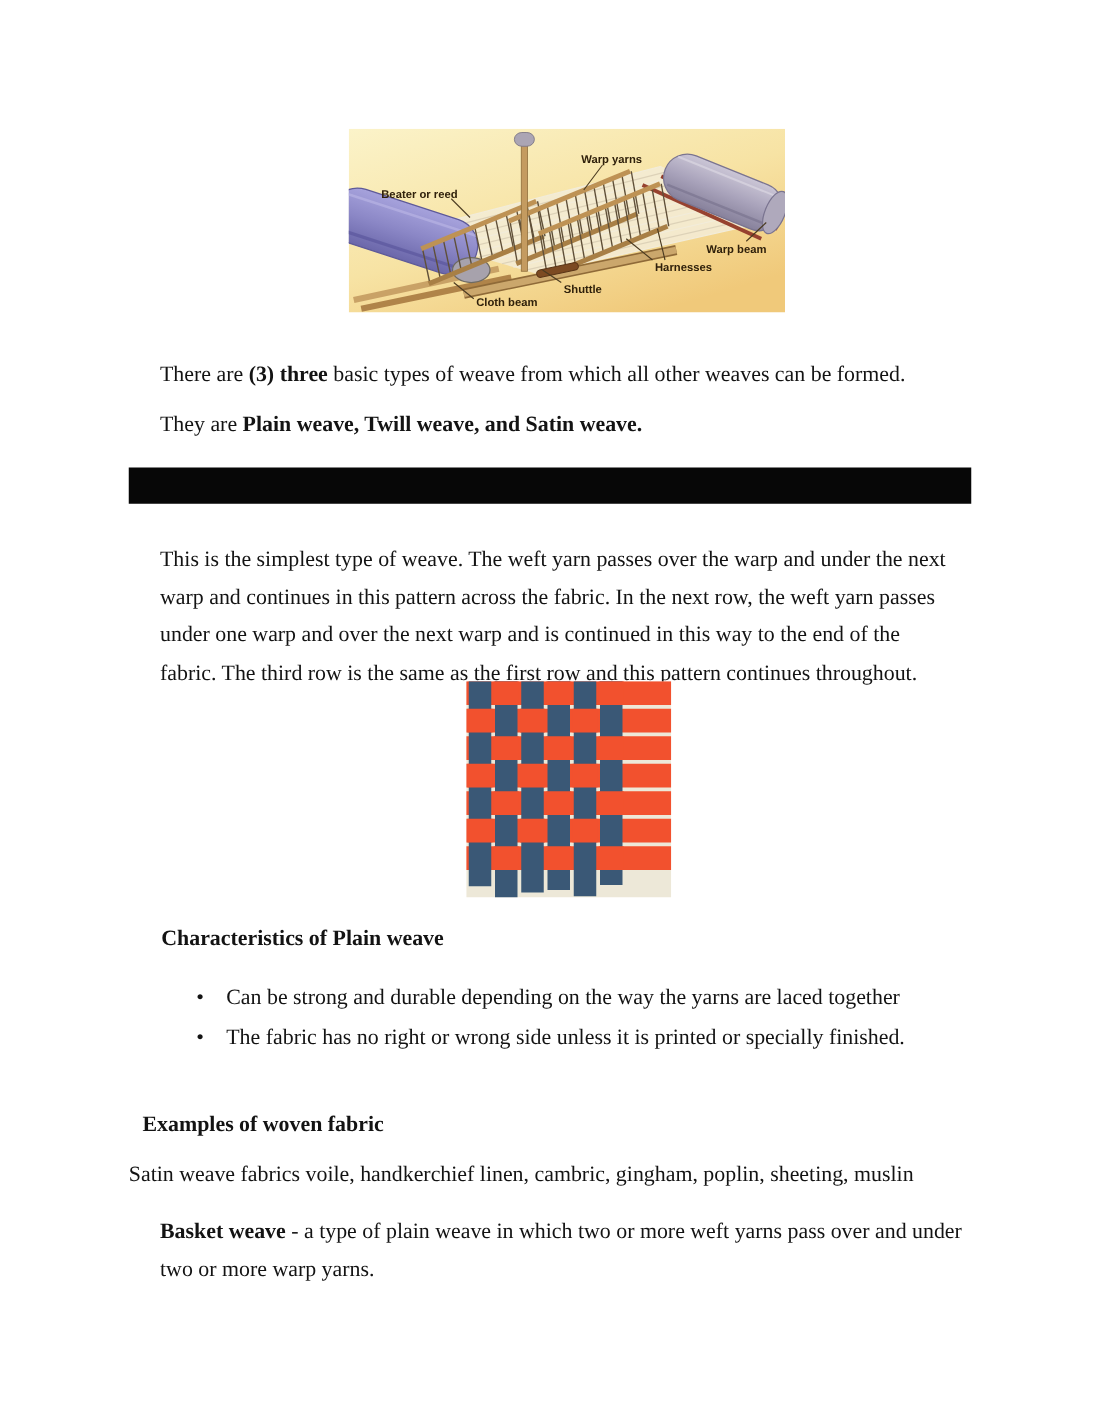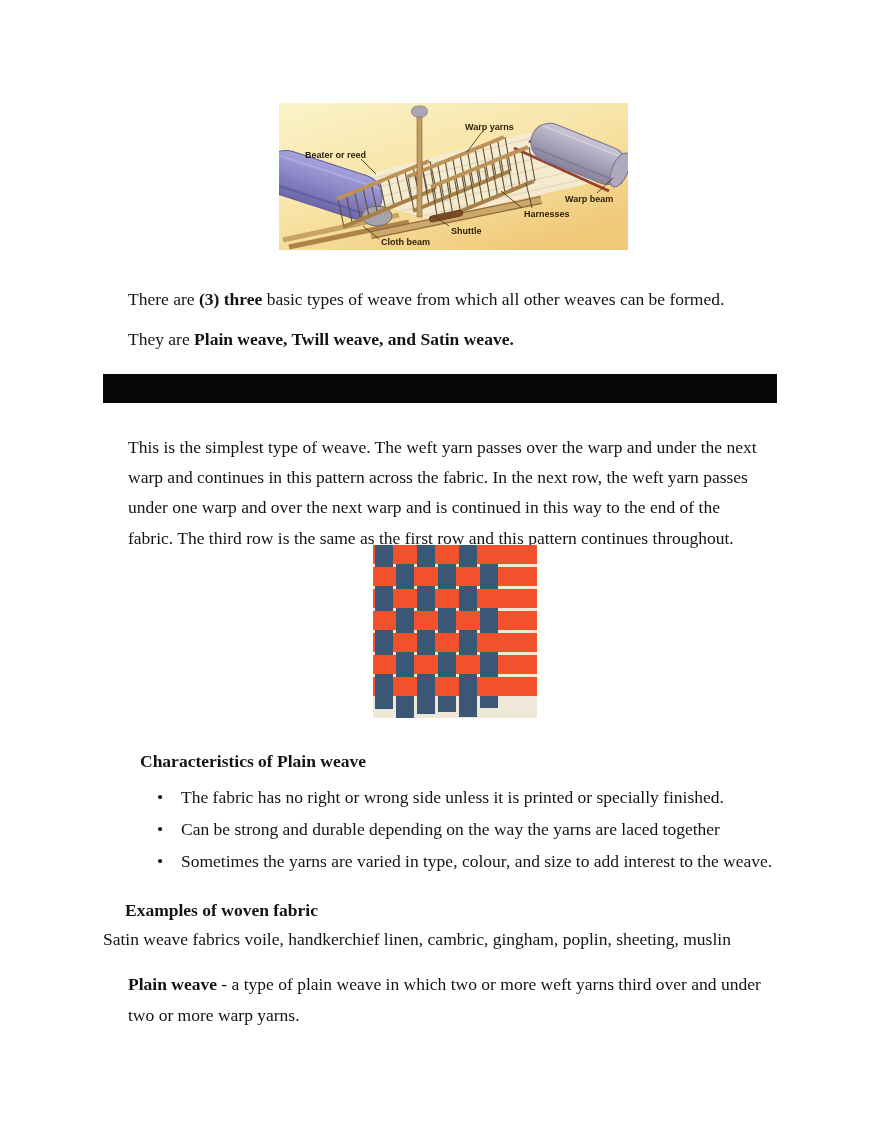--- a/index.html
+++ b/index.html
@@ -8,21 +8,21 @@
     font-family:"Liberation Serif", serif;color:#131313;
     -webkit-font-smoothing:antialiased;
   }
   .abs{position:absolute;}
   .para{font-size:17.5px;margin:0;}
   #loom-fig{left:279px;top:103px;width:349px;height:147px;margin:0;}
   #intro{left:128px;top:279px;width:636px;line-height:40px;}
   #redacted{left:103px;top:374px;width:674px;height:29px;}
   #plainp{left:128px;top:432px;width:641px;line-height:30.2px;}
   #weave-fig{left:373px;top:545px;width:164px;height:173px;margin:0;}
-  .h{font-size:17.5px;font-weight:bold;margin:12px;}
+  .h{font-size:17.5px;font-weight:bold;margin:1px;}
   #char-h{left:128px;top:739px;}
   #bullets{left:128px;top:781px;width:690px;list-style:none;margin:0;padding:0;}
   #bullets li{line-height:32px;font-size:17.5px;display:flex;}
   #bullets li::before{content:"•";width:24px;padding-left:29px;flex:0 0 auto;}
   #examples-h{left:113px;top:888px;}
   #fabrics{left:103px;top:929px;width:720px;}
   #basket{left:128px;top:969px;width:642px;line-height:30.5px;}
   svg text.lbl{
     font-family:"Liberation Sans", sans-serif;font-size:9px;font-weight:bold;
     fill:#30210b;
@@ -209,28 +209,25 @@
         <rect x="85" y="110" width="20" height="19" fill="#F2512E"></rect>
         <rect x="22" y="132" width="20" height="19" fill="#F2512E"></rect>
         <rect x="64" y="132" width="20" height="19" fill="#F2512E"></rect>
         <rect x="106" y="132" width="20" height="19" fill="#F2512E"></rect>
       </svg>
   </figure>
 
   <h3 class="h abs" id="char-h">Characteristics of Plain weave</h3>
   <ul class="abs" id="bullets">
     <li>
-        <span class="btxt">The fabric has no right or wrong side unless it is printed or specially finished.</span>
-      </li>
-    <li>
         <span class="btxt">Can be strong and durable depending on the way the yarns are laced together</span>
       </li>
     <li>
-        <span class="btxt">Sometimes the yarns are varied in type, colour, and size to add interest to the weave.</span>
+        <span class="btxt">The fabric has no right or wrong side unless it is printed or specially finished.</span>
       </li>
   </ul>
 
   <h3 class="h abs" id="examples-h">Examples of woven fabric</h3>
   <p class="para abs" id="fabrics">Satin weave fabrics voile, handkerchief linen, cambric, gingham, poplin, sheeting, muslin</p>
 
-  <p class="para abs" id="basket"><strong>Plain weave</strong><span> - a type of plain weave in which two or more weft yarns third over and under two or more warp yarns.</span></p>
+  <p class="para abs" id="basket"><strong>Basket weave</strong><span> - a type of plain weave in which two or more weft yarns pass over and under two or more warp yarns.</span></p>
 
 </div>
 
 </body></html>

